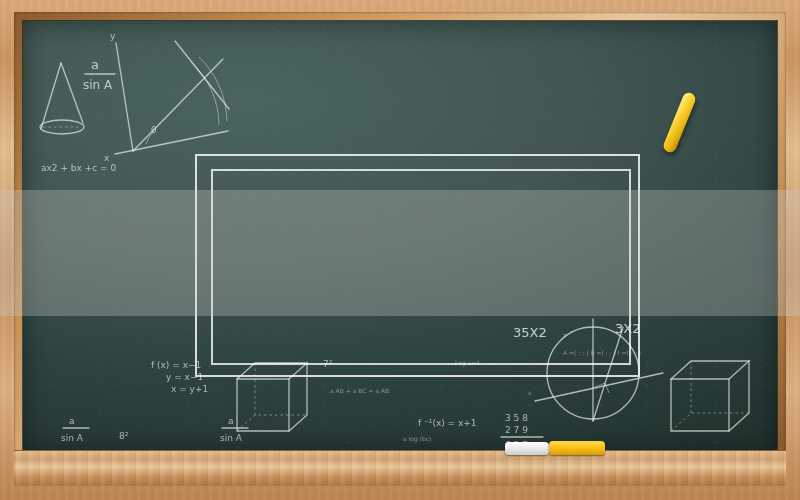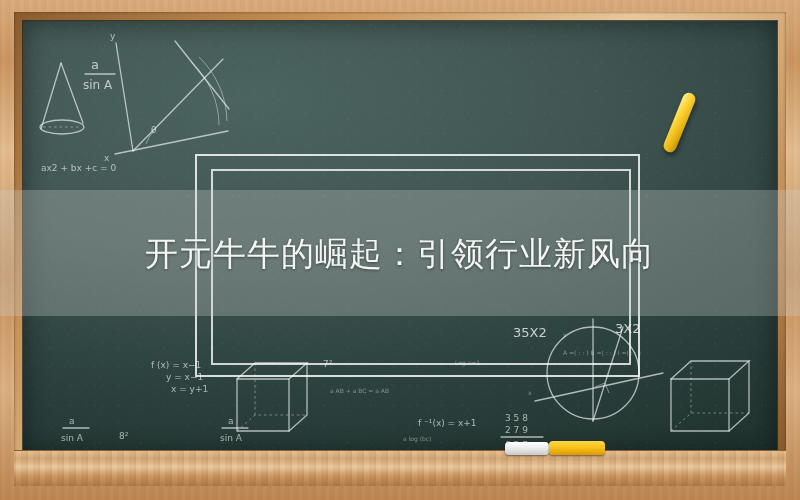--- a/index.html
+++ b/index.html
@@ -217,21 +217,20 @@
       </svg>
     </div>
 
     <div class="rect rect-outer"></div>
     <div class="rect rect-inner"></div>
 
   </div>
 
   <div class="band"></div>
 
-  <div class="title">开元牛牛的崛起：引领行业新风向</div>
 
   <div class="chalk-float"></div>
 
   <div class="ledge"></div>
   <div class="chalk chalk-white"></div>
   <div class="chalk chalk-yellow"></div>
 
 </div>
 
 </body></html>

